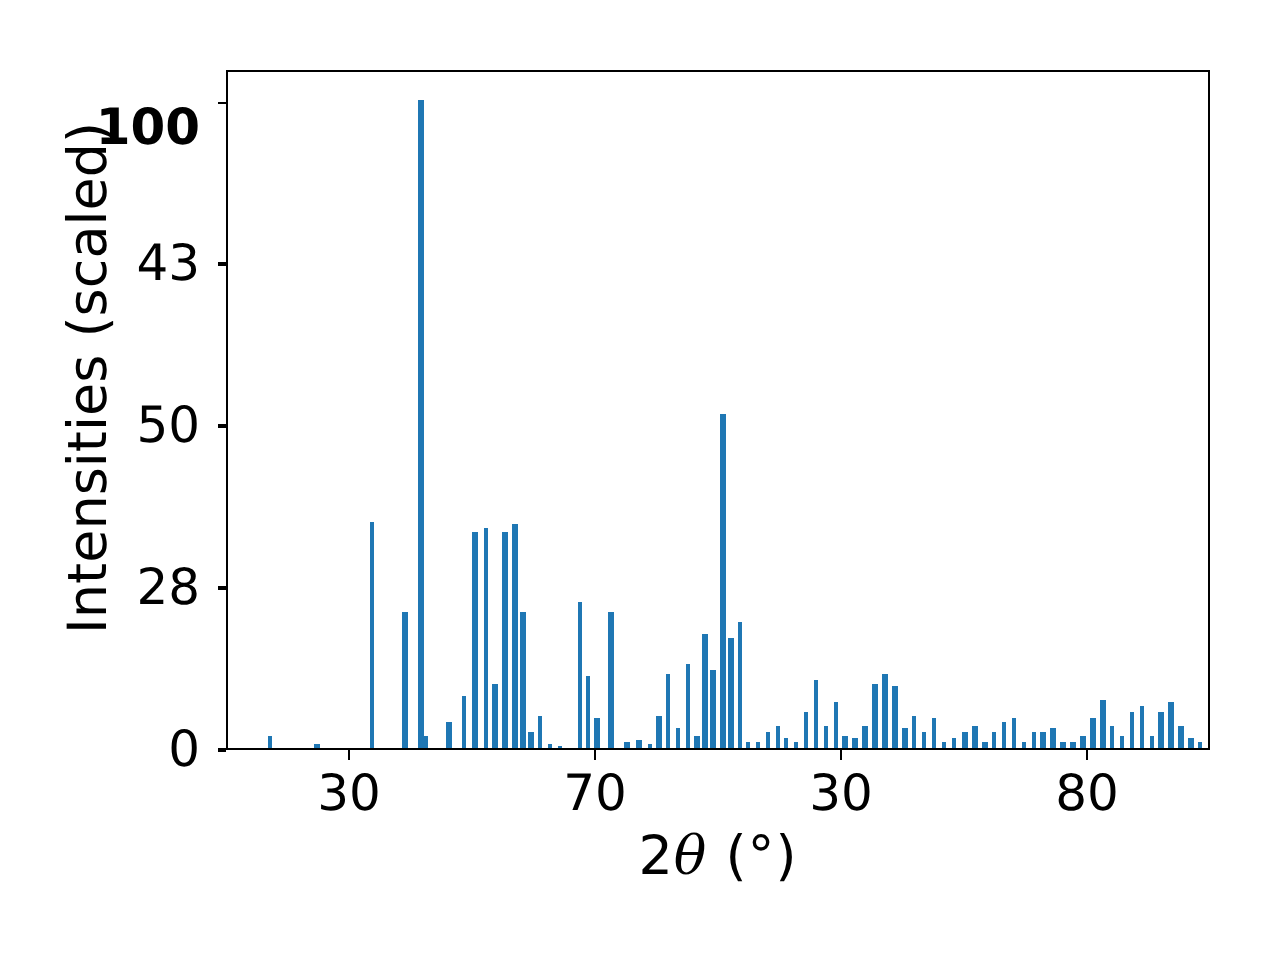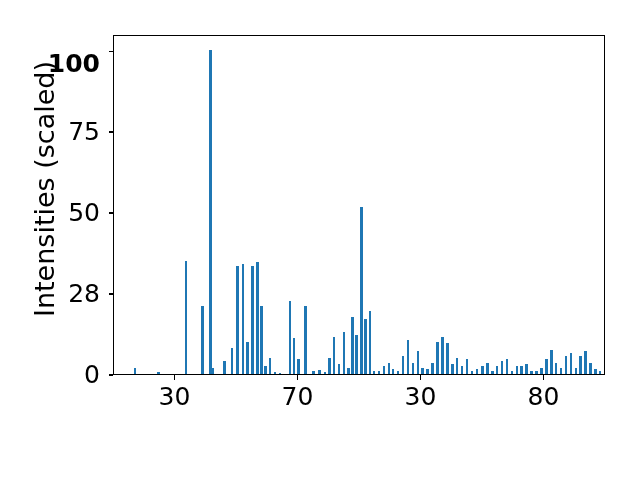--- a/index.html
+++ b/index.html
@@ -119,21 +119,21 @@
   </div>
 
   <div id="y-ticks">
       <div class="ytick" style="top: 374.35px;"></div>
       <div class="yticklabel" style="top: 360px;">0</div>
       <div class="ytick" style="top: 293.398px;"></div>
       <div class="yticklabel" style="top: 279.048px;">28</div>
       <div class="ytick" style="top: 212.445px;"></div>
       <div class="yticklabel" style="top: 198.095px;">50</div>
       <div class="ytick" style="top: 131.493px;"></div>
-      <div class="yticklabel" style="top: 117.143px;">75</div>
+      <div class="yticklabel" style="top: 117.143px;">43</div>
       <div class="ytick" style="top: 50.5405px;"></div>
       <div class="yticklabel" style="top: 49px; font-weight: bold;">100</div>
     </div>
 
   <div id="plot-frame">
     <div id="bars-layer">
         <div class="bar" style="left: 19.6185px; width: 2.583px; height: 5.82857px; background: rgb(31, 119, 180);"></div>
         <div class="bar" style="left: 42.9885px; width: 2.583px; height: 2.26667px; background: rgb(31, 119, 180);"></div>
         <div class="bar" style="left: 70.6635px; width: 2.583px; height: 113.333px; background: rgb(31, 119, 180);"></div>
         <div class="bar" style="left: 87.2685px; width: 2.583px; height: 68px; background: rgb(31, 119, 180);"></div>
@@ -222,14 +222,17 @@
       <div class="xtick" style="left: 173.85px;"></div>
       <div class="xticklabel" style="left: 174.5px;">30</div>
       <div class="xtick" style="left: 296.85px;"></div>
       <div class="xticklabel" style="left: 297.5px;">70</div>
       <div class="xtick" style="left: 419.85px;"></div>
       <div class="xticklabel" style="left: 420.5px;">30</div>
       <div class="xtick" style="left: 542.85px;"></div>
       <div class="xticklabel" style="left: 543.5px;">80</div>
     </div>
 
+  <div id="xlabel">
+    <span class="deg-wrap"><span>2</span><span class="theta">θ</span>&nbsp;<span>(°)</span></span>
+  </div>
 
 </div>
 
 </body></html>

